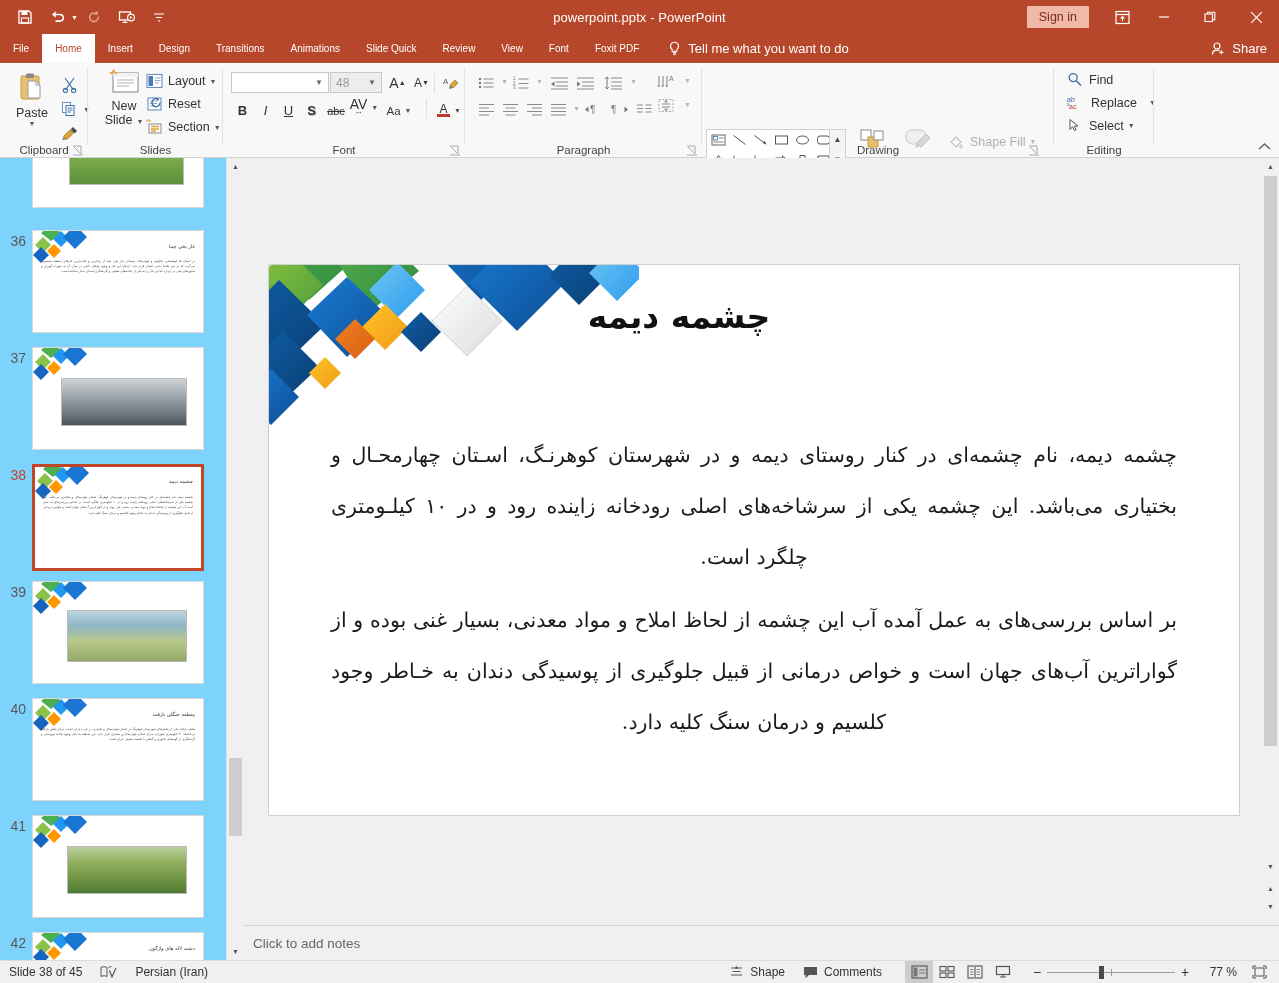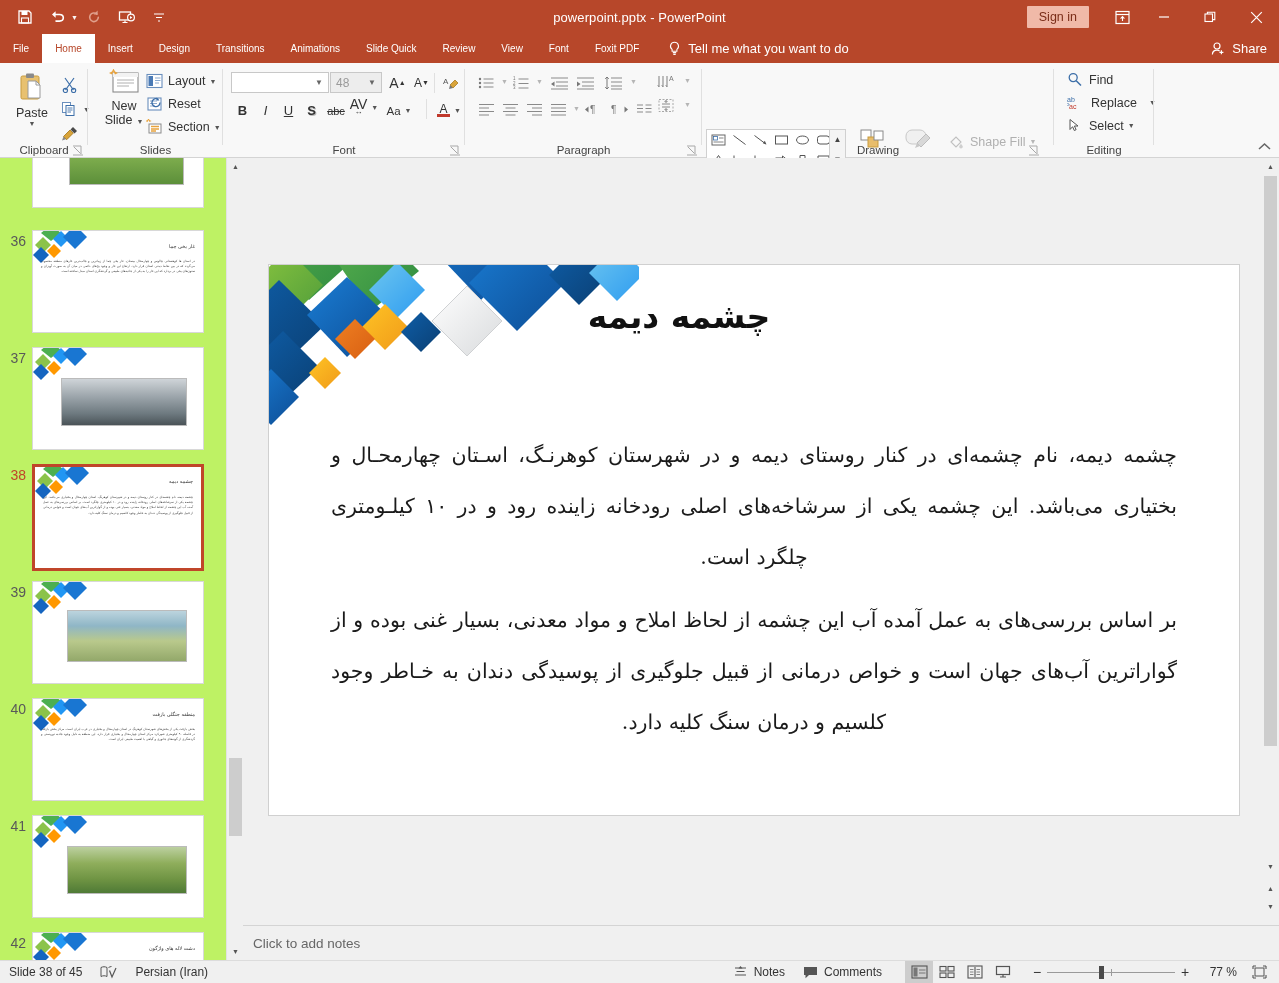--- a/index.html
+++ b/index.html
@@ -133,21 +133,21 @@
     display:flex; flex-direction:column; align-items:center; cursor:pointer; border-radius:2px;
   }
   .quickstyles {
     position:absolute; left:896px; top:64px; width:44px;
     display:flex; flex-direction:column; align-items:center; color:#b0b0b0;
   }
 
   
   .slidepanel {
     position:absolute; left:0; top:158px; width:226px; height:802px;
-    background:#bef264; overflow:hidden;
+    background:#7dd3fc; overflow:hidden;
   }
   .thumbrow { position:absolute; left:0; width:226px; display:flex; }
   .thumbnum {
     width:32px; text-align:right; padding-right:6px; padding-top:3px;
     font-size:14px; color:#595959;
   }
   .thumb {
     width:172px; background:#fff; border:1px solid #d8d8d8; position:relative; overflow:hidden; cursor:pointer;
   }
   .thumb.selected { border:3px solid #c0462a; }
@@ -1014,21 +1014,21 @@
       <span>Persian (Iran)</span>
     </div>
 
     <div style="flex:1;"></div>
 
     <div class="sb-item">
       <svg width="15" height="14" viewBox="0 0 15 14">
           <path d="M2 3h11M3.5 6.5h8M2 10h11" stroke="#555" stroke-width="1.1"></path>
           <path d="M7.5 1 5.5 3.6h4z" fill="#555"></path>
         </svg>
-      <span>Notes</span>
+      <span>Shape</span>
     </div>
     <div class="sb-item">
       <svg width="15" height="13" viewBox="0 0 15 13">
           <path d="M1 1h13v8H6l-3.5 3.2V9H1z" fill="#555"></path>
         </svg>
       <span>Comments</span>
     </div>
 
     <div style="width:14px;"></div>
 

